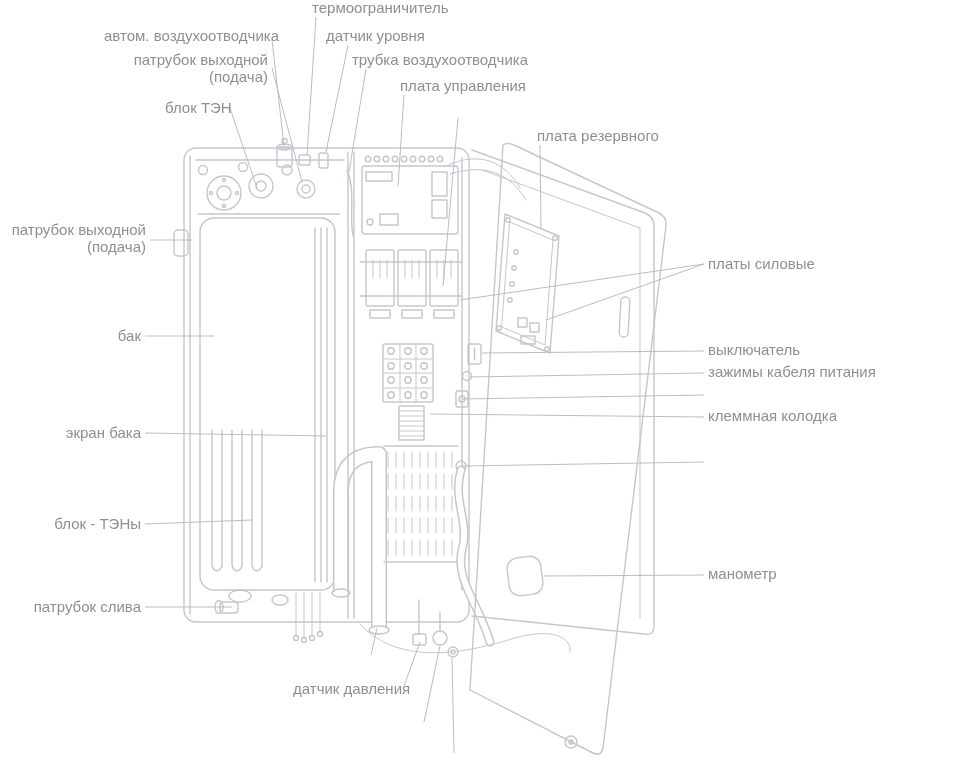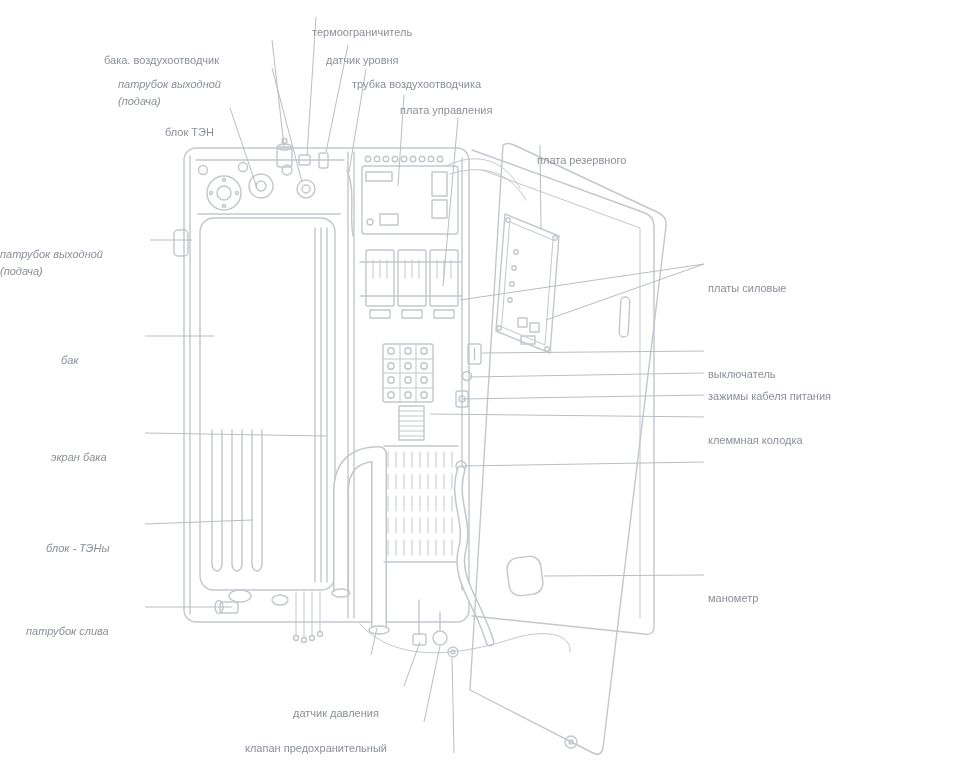--- a/index.html
+++ b/index.html
@@ -4,26 +4,25 @@
 <style>
   html,body { margin:0; padding:0; background:#fff; }
   .stage {
     position:relative; width:980px; height:769px; overflow:hidden;
     background:var(--background,#fff);
     font-family:"Liberation Sans", sans-serif;
   }
   .stage svg { position:absolute; left:0; top:0; }
   .lbl {
     position:absolute;
-    font-size:11px; line-height:16.5px;
+    font-size:15px; line-height:16.5px;
     color:var(--label-text,#8b9097);
     white-space:pre-line;
-    margin-top:24px;
   }
-  .r { text-align:left;font-style:italic; }
+  .r { text-align:right; }
   .draw { fill:none; stroke:var(--line,#c3c7cd); stroke-width:1.4; stroke-linecap:round; stroke-linejoin:round; }
   .thin { stroke-width:1; }
   .pipe-shell { fill:none; stroke:var(--line,#c3c7cd); stroke-width:16; stroke-linecap:butt; }
   .pipe-core  { fill:none; stroke:#ffffff; stroke-width:13; stroke-linecap:butt; }
   .sleeve-shell { fill:none; stroke:var(--line,#c3c7cd); stroke-width:9; stroke-linecap:round; }
   .sleeve-core  { fill:none; stroke:#ffffff; stroke-width:6; stroke-linecap:round; }
   .leader { fill:none; stroke:var(--leader,#b9bec4); stroke-width:1; }
 </style>
 </head>
 <body>
@@ -251,21 +250,21 @@
       <line x1="704" y1="462" x2="463" y2="466"></line>
       <line x1="704" y1="575" x2="544" y2="576"></line>
       <line x1="371" y1="655" x2="377" y2="628"></line>
       <line x1="404" y1="686" x2="420" y2="642"></line>
       <line x1="424" y1="722" x2="440" y2="646"></line>
       <line x1="454" y1="753" x2="452" y2="658"></line>
     </g>
   </svg>
 
   <div class="lbl" style="left:312px; top:0;">термоограничитель</div>
-  <div class="lbl" style="left:104px; top:28px;">бака. воздухоотводчик</div>
+  <div class="lbl" style="left:104px; top:28px;">автом. воздухоотводчика</div>
   <div class="lbl" style="left:326px; top:28px;">датчик уровня</div>
   <div class="lbl r" style="left:118px; top:52px; width:150px;">патрубок выходной
 (подача)</div>
   <div class="lbl" style="left:352px; top:52px;">трубка воздухоотводчика</div>
   <div class="lbl" style="left:400px; top:78px;">плата управления</div>
   <div class="lbl" style="left:165px; top:100px;">блок ТЭН</div>
   <div class="lbl" style="left:537px; top:128px;">плата резервного</div>
 
   <div class="lbl r" style="left:0; top:222px; width:146px;">патрубок выходной
 (подача)</div>
@@ -274,16 +273,15 @@
   <div class="lbl r" style="left:46px; top:516px; width:95px;">блок - ТЭНы</div>
   <div class="lbl r" style="left:26px; top:599px; width:115px;">патрубок слива</div>
 
   <div class="lbl" style="left:708px; top:256px;">платы силовые</div>
   <div class="lbl" style="left:708px; top:342px;">выключатель</div>
   <div class="lbl" style="left:708px; top:364px;">зажимы кабеля питания</div>
   <div class="lbl" style="left:708px; top:408px;">клеммная колодка</div>
   <div class="lbl" style="left:708px; top:566px;">манометр</div>
 
   <div class="lbl" style="left:293px; top:681px;">датчик давления</div>
-  <div class="lbl" style="left:245px; top:716px;">клапан предохранительный</div>
   <div class="lbl" style="left:398px; top:784px;">сальник</div>
 
 </div>
 
 </body></html>

